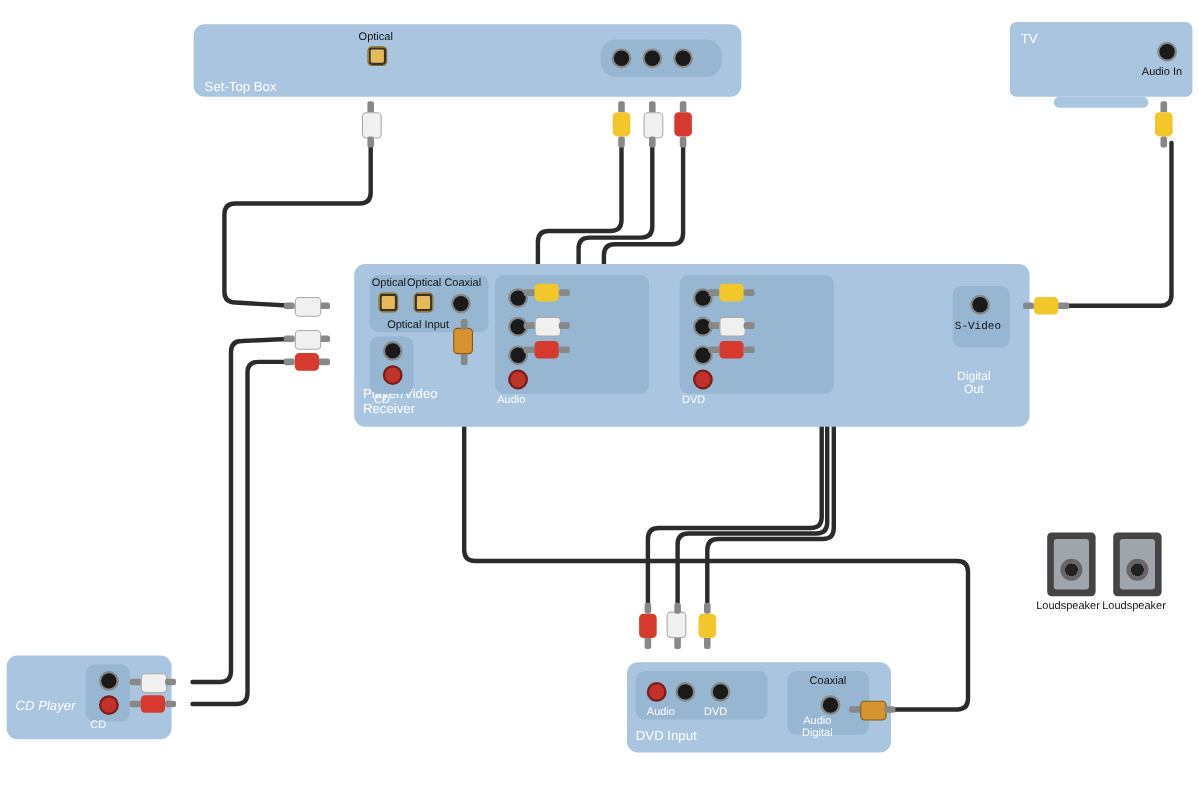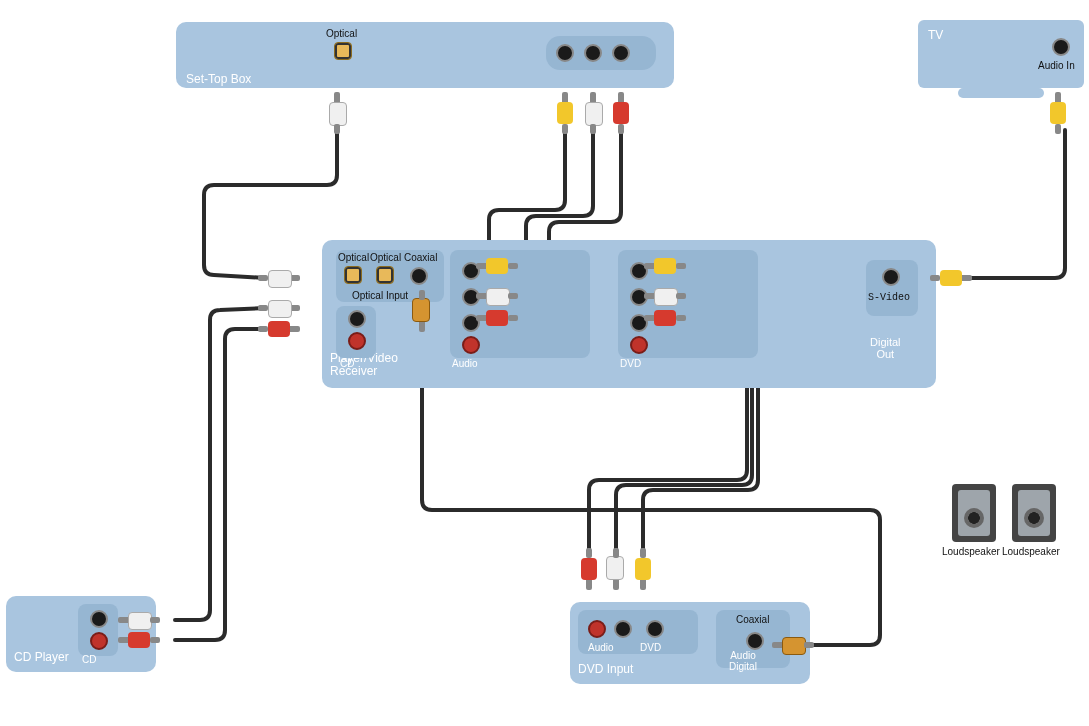--- a/index.html
+++ b/index.html
@@ -141,21 +141,21 @@
   <div class="blk-lbl" style="left:298px; top:118px; width:40px; color:#fff">DVD</div>
 
   <div style="position:absolute; left:544px; top:20px; width:52px; height:56px; background:#96b6d2; border-radius:8px;"></div>
   <div class="port pblack" style="left:560px; top:28px;"></div>
   <div class="blk-lbl" style="left:546px; top:52px; width:48px;font-family:Liberation Mono, monospace;">S-Video</div>
   <div class="white-lbl" style="left:548px; top:96px; font-size:11px; white-space:pre-line; text-align:center; line-height:12px;">Digital
 Out</div>
 </div>
 
 <div class="panel" style="left:6px; top:596px; width:150px; height:76px;">
-  <div class="white-lbl" style="left:8px; top:54px;">CD Player</div>
+  <div class="white-lbl" style="left:8px; top:38px;font-style:italic;">CD Player</div>
   <div style="position:absolute; left:72px; top:8px; width:40px; height:52px; background:#96b6d2; border-radius:8px;"></div>
   <div class="port pblack" style="left:84px; top:14px;"></div>
   <div class="port pred" style="left:84px; top:36px;"></div>
   <div class="blk-lbl" style="left:76px; top:58px; width:20px; color:#fff">CD</div>
 </div>
 
 <div class="panel" style="left:570px; top:602px; width:240px; height:82px;">
   <div class="white-lbl" style="left:8px; top:60px;">DVD Input</div>
   <div style="position:absolute; left:8px; top:8px; width:120px; height:44px; background:#96b6d2; border-radius:8px;"></div>
   <div class="port pred" style="left:18px; top:18px;"></div>

